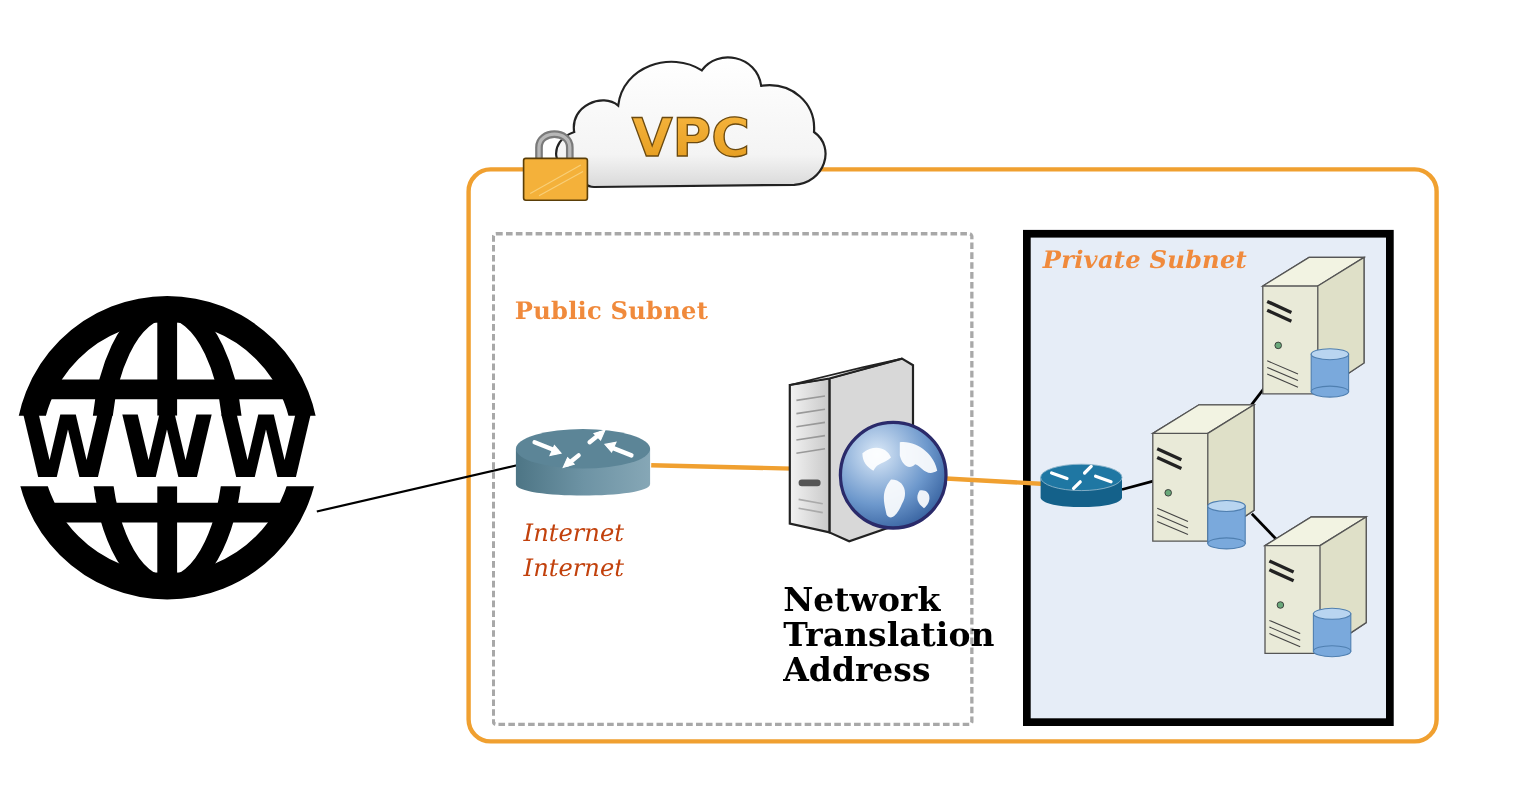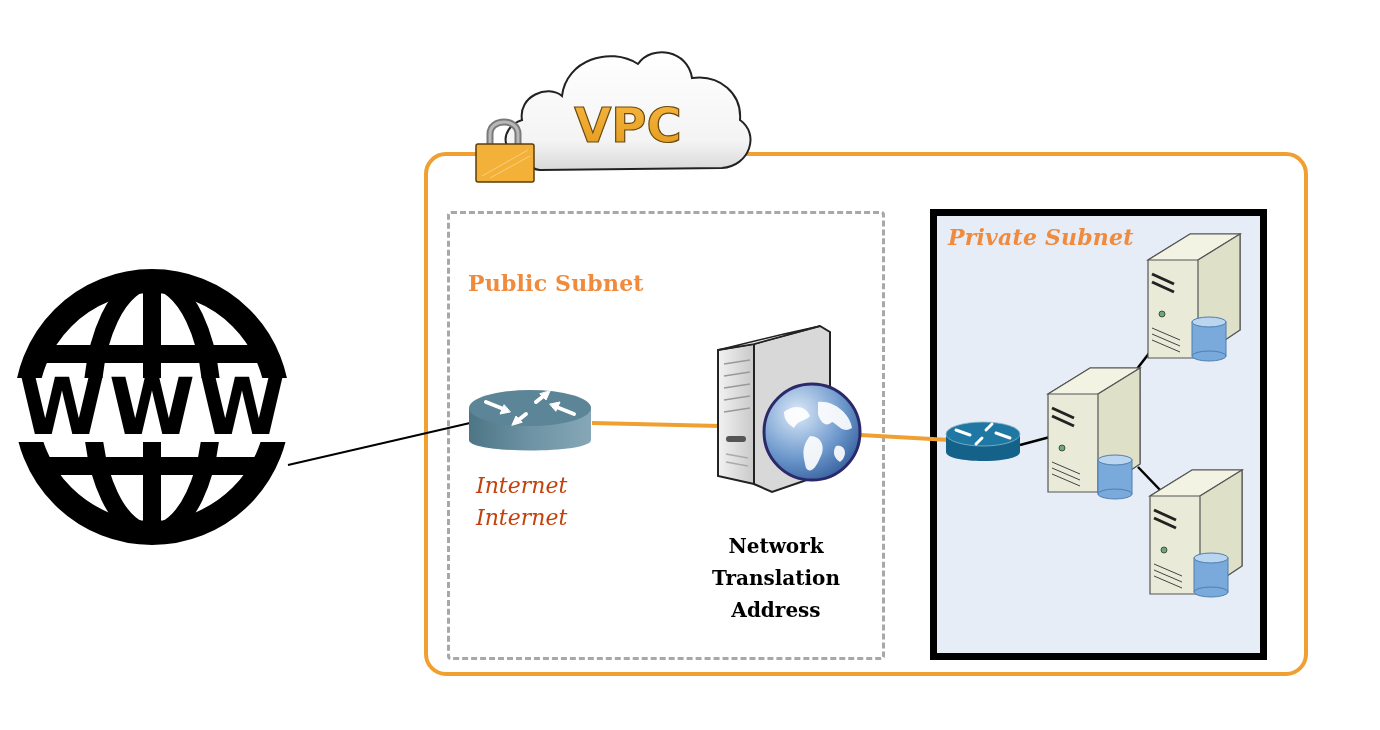--- a/index.html
+++ b/index.html
@@ -4,21 +4,21 @@
   <style>
     html, body { margin: 0; padding: 0; background: #ffffff; }
     body { width: 1380px; height: 730px; position: relative; overflow: hidden; font-family: "DejaVu Serif", serif; }
     .abs { position: absolute; }
     svg.layer { position: absolute; left: 0; top: 0; }
     .vpc-box { left: 424px; top: 152px; width: 884px; height: 524px; border: 4px solid #f0a030; border-radius: 22px; box-sizing: border-box; }
     .public-box { left: 447px; top: 211px; width: 438px; height: 449px; border: 3px dashed #a8a8a8; border-radius: 4px; box-sizing: border-box; background: #ffffff; }
     .private-box { left: 930px; top: 209px; width: 337px; height: 451px; border: 7px solid #000000; box-sizing: border-box; background: #e6edf7; }
     .subnet-title { font-family: "DejaVu Serif", serif; font-weight: bold; font-size: 22px; color: #f08a3c; letter-spacing: 0.2px; }
     .igw-label { font-family: "DejaVu Serif", serif; font-style: italic; font-size: 22px; color: #c2410c; line-height: 32px; }
-    .nat-label { font-family: "DejaVu Serif", serif; font-weight: bold; font-size: 20px; color: #000000; line-height: 32px; text-align: center; }
+    .nat-label { font-family: "DejaVu Serif", serif; font-weight: bold; font-size: 30px; color: #000000; line-height: 32px; }
   </style>
 </head>
 <body>
 
 <div class="abs vpc-box"></div>
 
 <div class="abs public-box"></div>
 <div class="abs subnet-title" style="left:468px; top:224px;margin-top:46px;">Public Subnet</div>
 
 <div class="abs private-box"></div>

